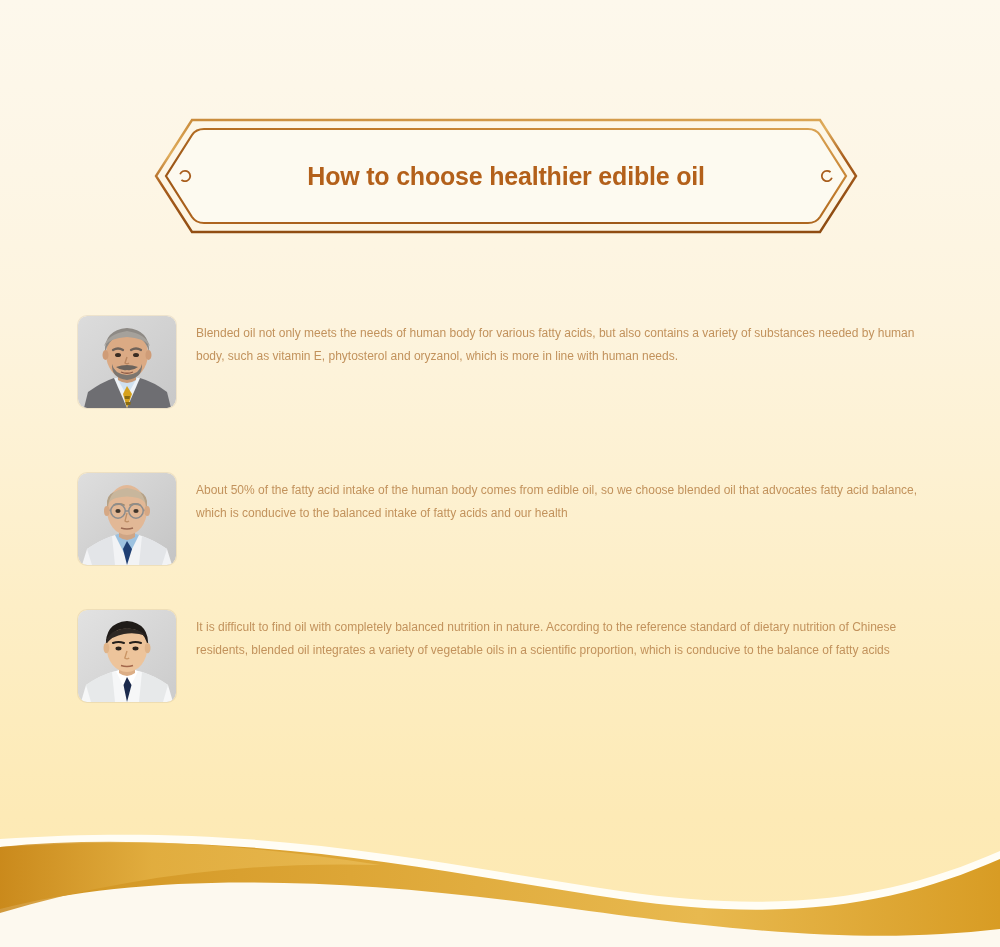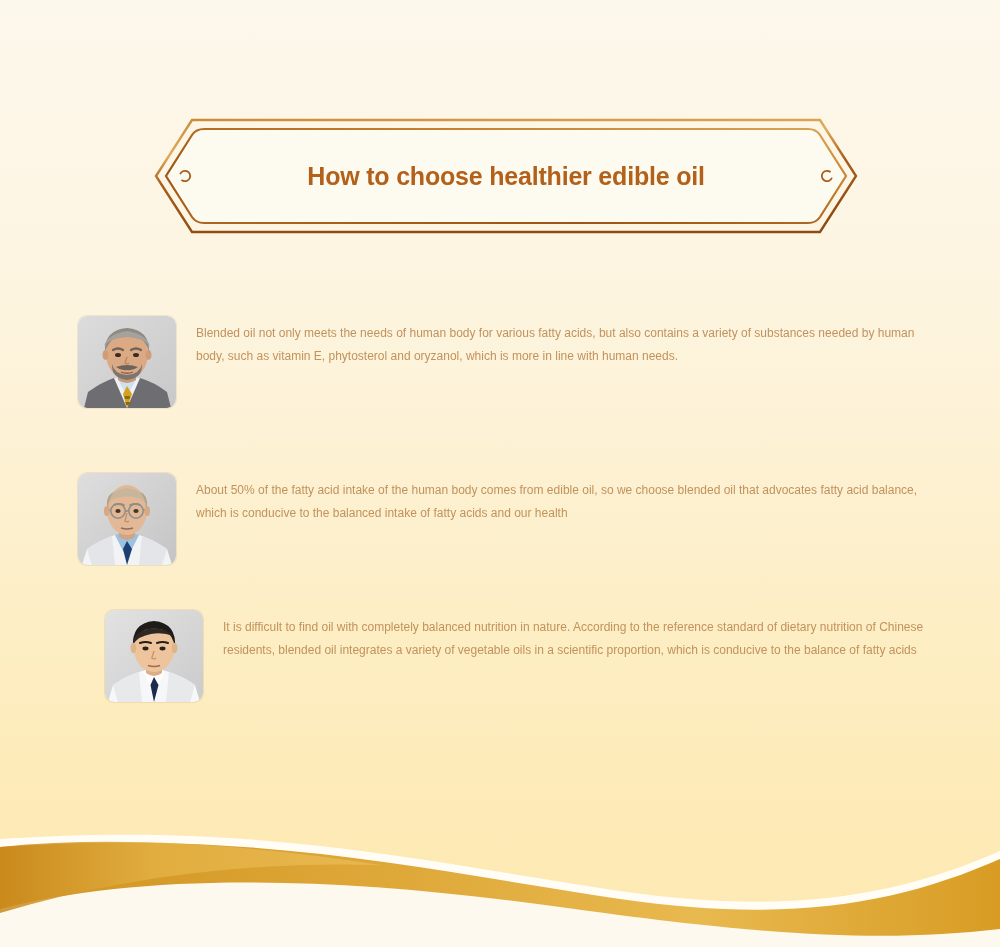--- a/index.html
+++ b/index.html
@@ -62,21 +62,21 @@
   }
   .row {
     position: absolute;
     left: 78px;
     width: 880px;
     display: flex;
     align-items: flex-start;
   }
   .row-1 { top: 316px; }
   .row-2 { top: 462px; margin-top: 11px; }
-  .row-3 { top: 610px; justify-content: flex-end; }
+  .row-3 { top: 610px; }
 
   .portrait {
     width: 98px;
     height: 92px;
     border-radius: 9px;
     overflow: hidden;
     flex: 0 0 auto;
     box-shadow: 0 0 0 1px rgba(170,150,120,0.18);
   }
   .portrait svg { display: block; width: 98px; height: 92px; }

